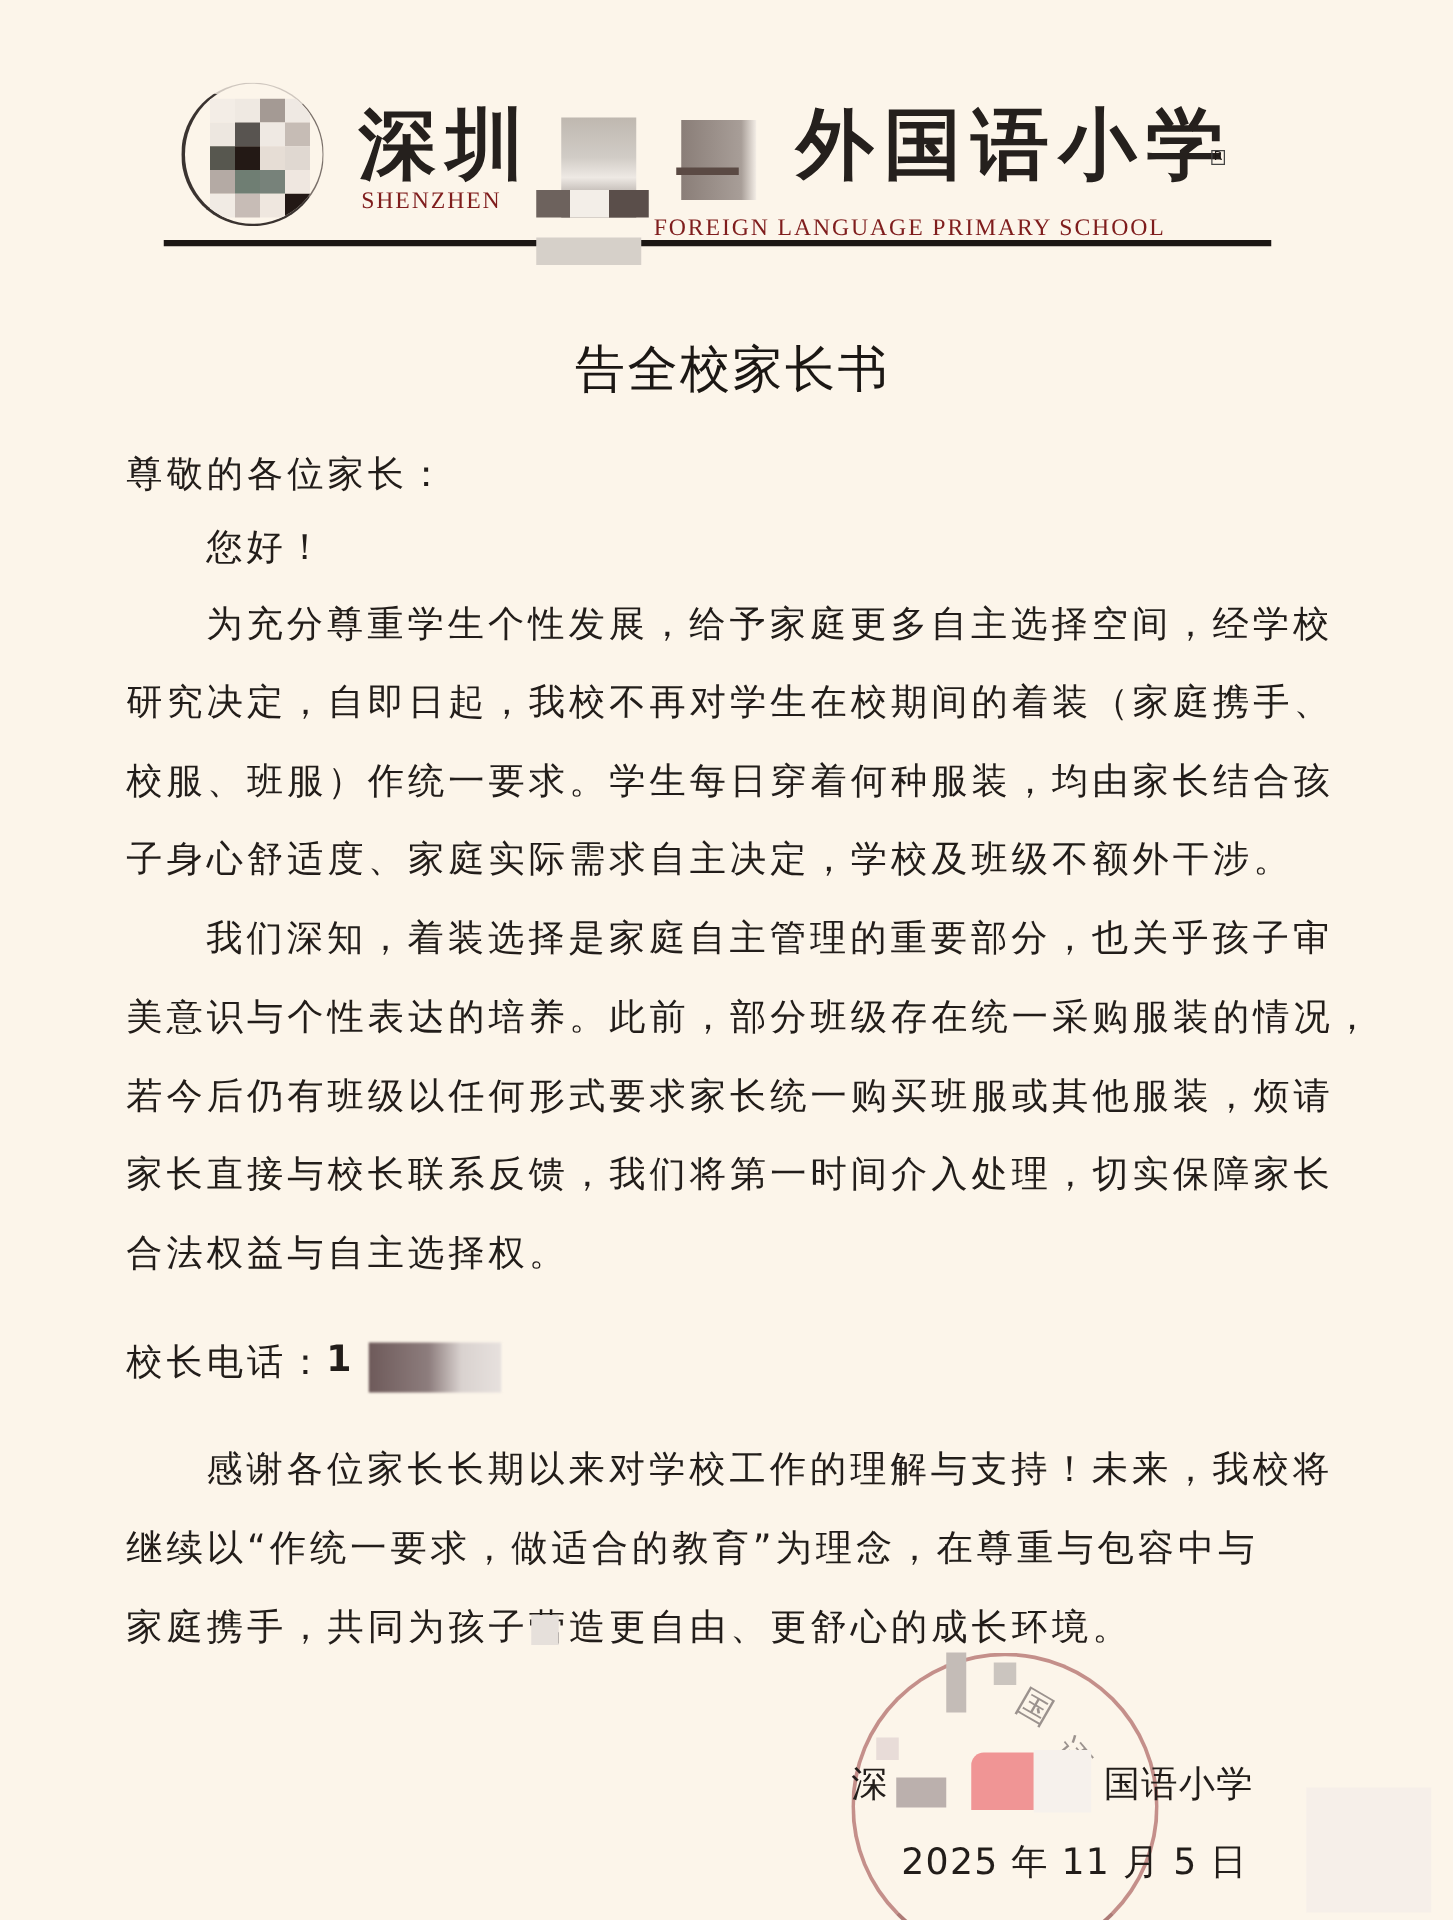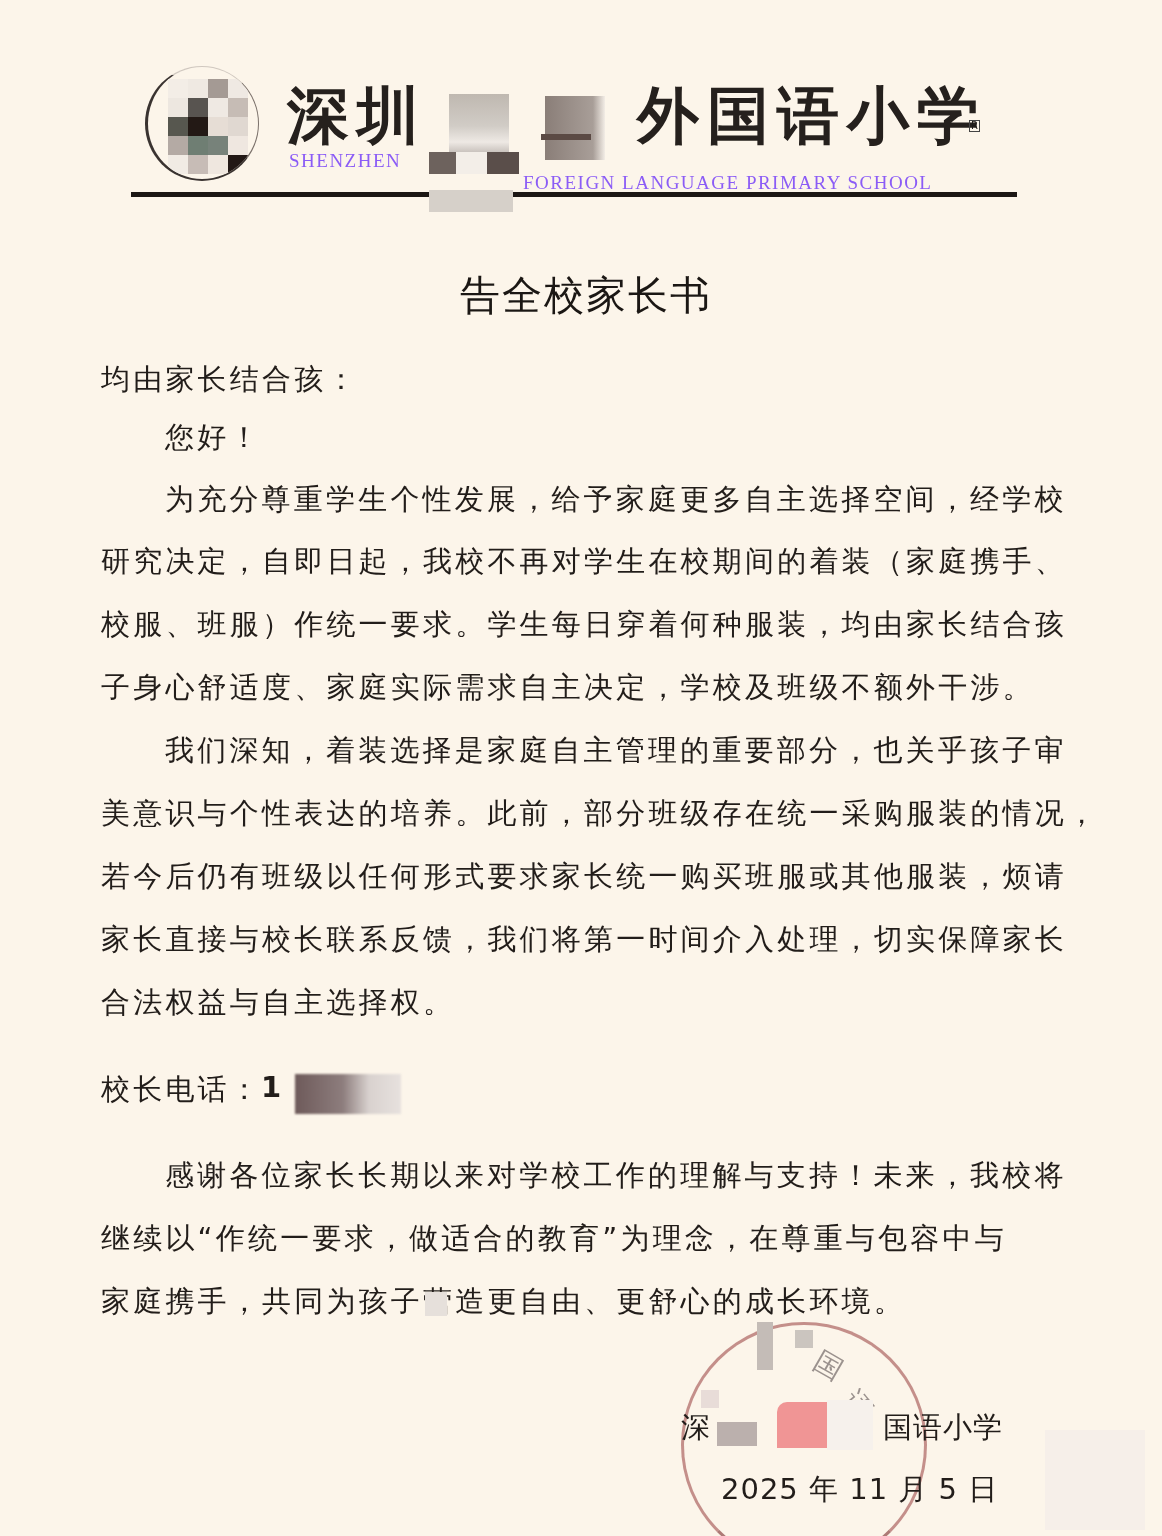--- a/index.html
+++ b/index.html
@@ -25,21 +25,21 @@
 
   .head-cn {
     position:absolute; top:74px; font-weight:bold; font-size:62px;
     font-family:"DejaVu Serif","Liberation Serif",serif; letter-spacing:8px; color:#25201d;
   }
   .head-cn.left { left:282px; }
   .head-cn.right { left:632px; }
   .reg { position:absolute; left:964px; top:120px; font-size:10px; border:1px solid #444; padding:0 1px; line-height:10px; }
   .head-en {
     position:absolute; top:150px; font-size:19px; letter-spacing:1.5px;
-    font-family:"Liberation Serif","DejaVu Serif",serif; color:#8b5cf6;
+    font-family:"Liberation Serif","DejaVu Serif",serif; color:#7f1d1d;
   }
   .head-en.left { left:284px; }
   .head-en.right { left:518px;margin-top:22px; }
   .blur-block { position:absolute; }
   .head-rule { position:absolute; left:126px; top:192px; width:886px; height:5px; background:#1c1714; }
 
   
   .title {
     position:absolute; left:0; width:1162px; top:268px; text-align:center;
     font-size:40px; letter-spacing:2px; color:#1b1714;
@@ -101,21 +101,21 @@
 
   <div class="head-en left">SHENZHEN</div>
   <div class="blur-block" style="left:424px;top:152px;width:90px;height:22px;background:linear-gradient(90deg,#6d625d 0 30%,#f3eee8 30% 65%,#5a4e4a 65%);"></div>
   <div class="head-en right">FOREIGN LANGUAGE PRIMARY SCHOOL</div>
 
   <div class="head-rule"></div>
   <div class="blur-block" style="left:424px;top:190px;width:84px;height:22px;background:#d6d0c9;"></div>
 
   <div class="title">告全校家长书</div>
 
-  <div class="line" style="top:360px;">均由家长结合孩：</div>
+  <div class="line" style="top:360px;">尊敬的各位家长：</div>
   <div class="line indent" style="top:418px;">您好！</div>
 
   <div class="line indent" style="top:480px;text-align:center;">为充分尊重学生个性发展，给予家庭更多自主选择空间，经学校</div>
   <div class="line" style="top:542px;">研究决定，自即日起，我校不再对学生在校期间的着装（家庭携手、</div>
   <div class="line" style="top:605px;">校服、班服）作统一要求。学生每日穿着何种服装，均由家长结合孩</div>
   <div class="line" style="top:668px;">子身心舒适度、家庭实际需求自主决定，学校及班级不额外干涉。</div>
 
   <div class="line indent" style="top:731px;">我们深知，着装选择是家庭自主管理的重要部分，也关乎孩子审</div>
   <div class="line" style="top:794px;">美意识与个性表达的培养。此前，部分班级存在统一采购服装的情况，</div>
   <div class="line" style="top:857px;">若今后仍有班级以任何形式要求家长统一购买班服或其他服装，烦请</div>

